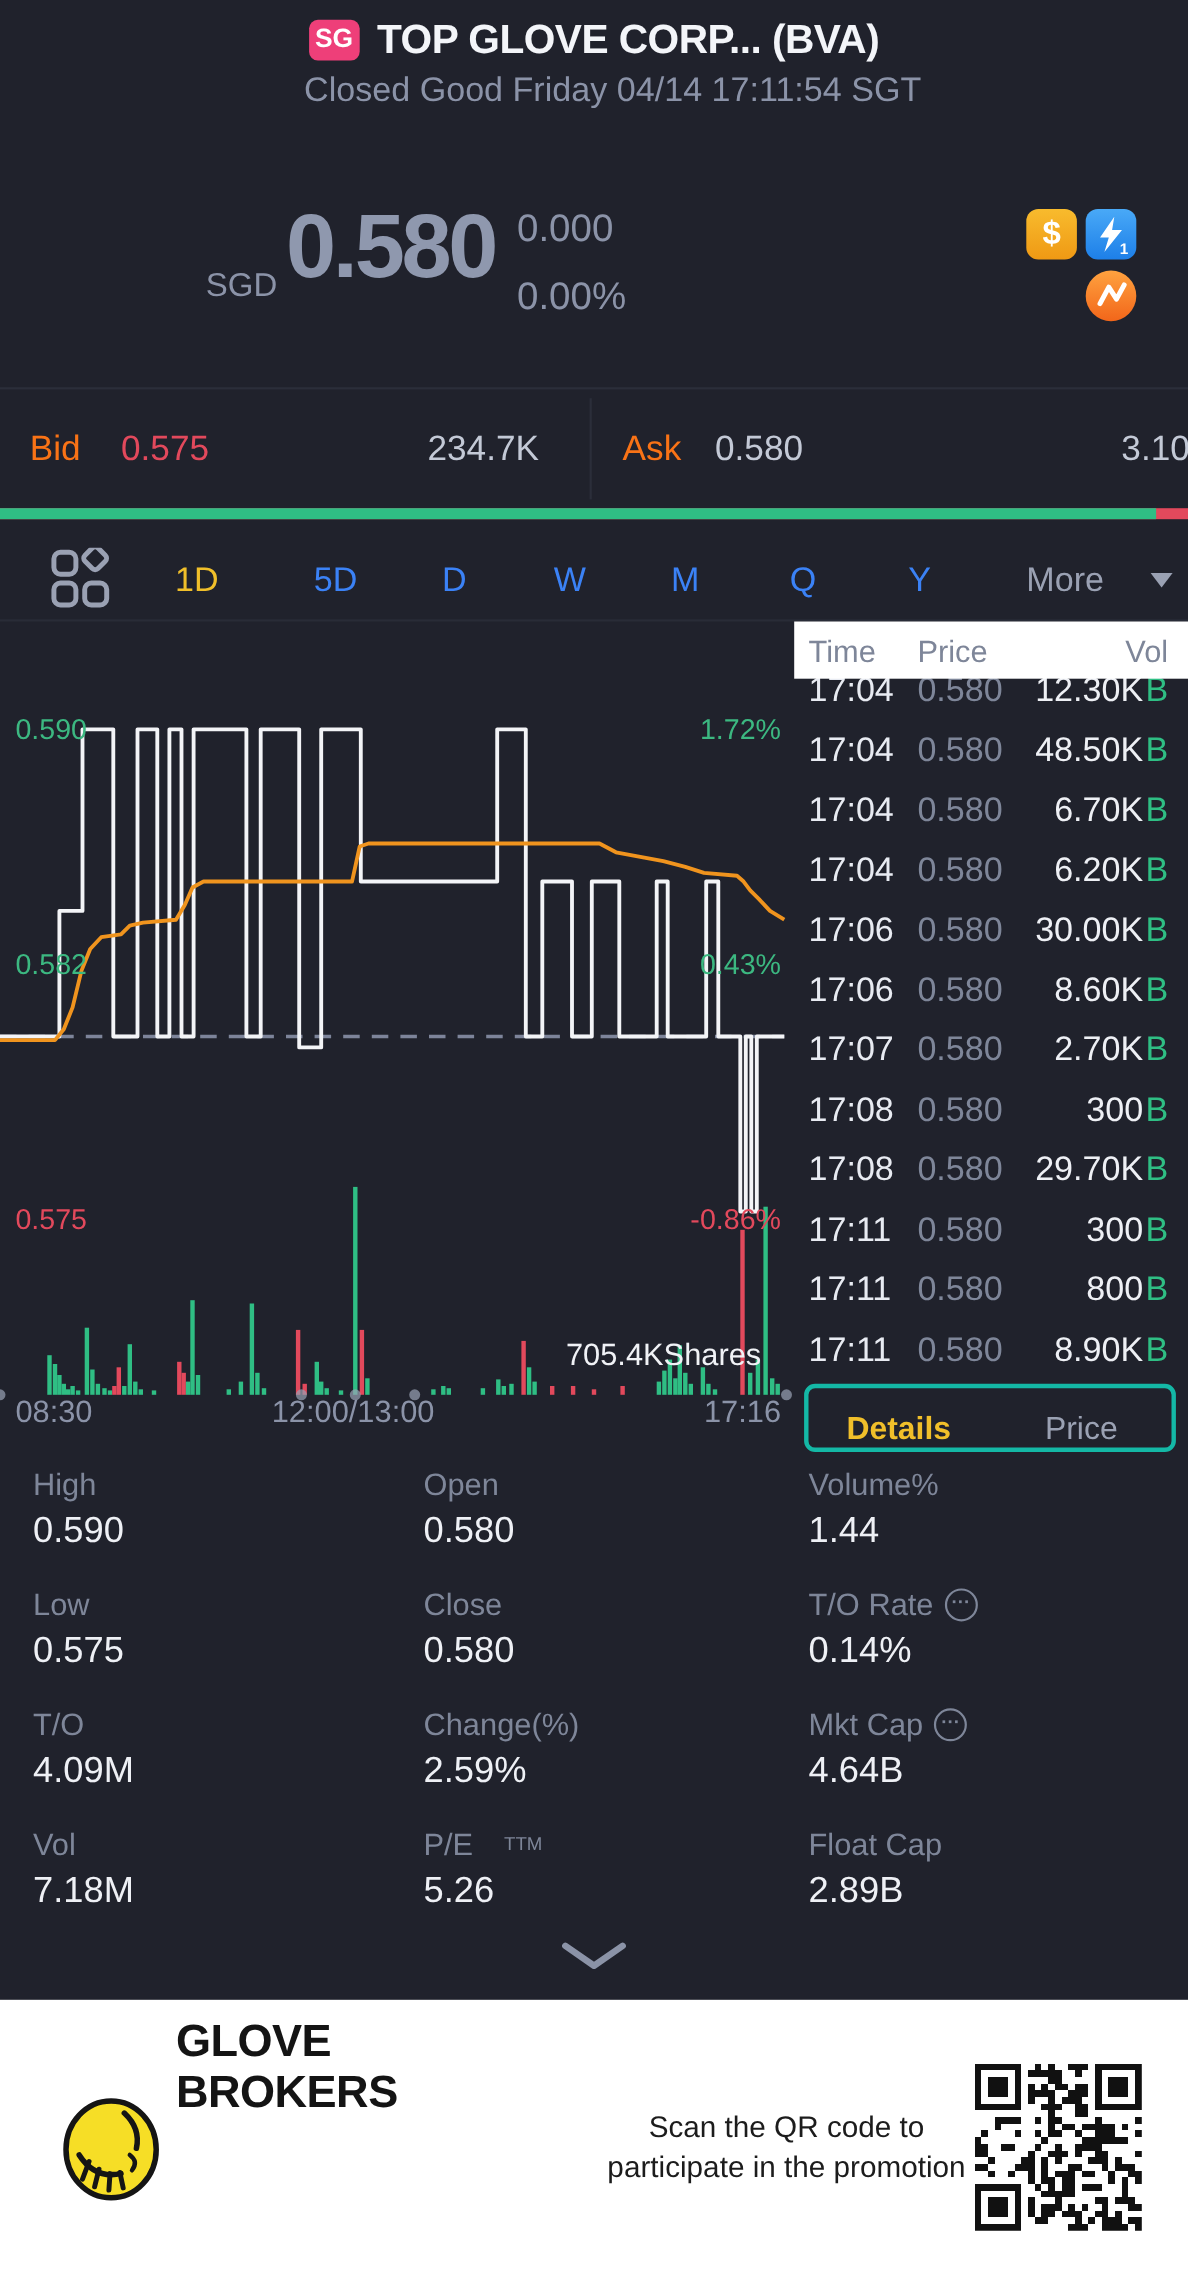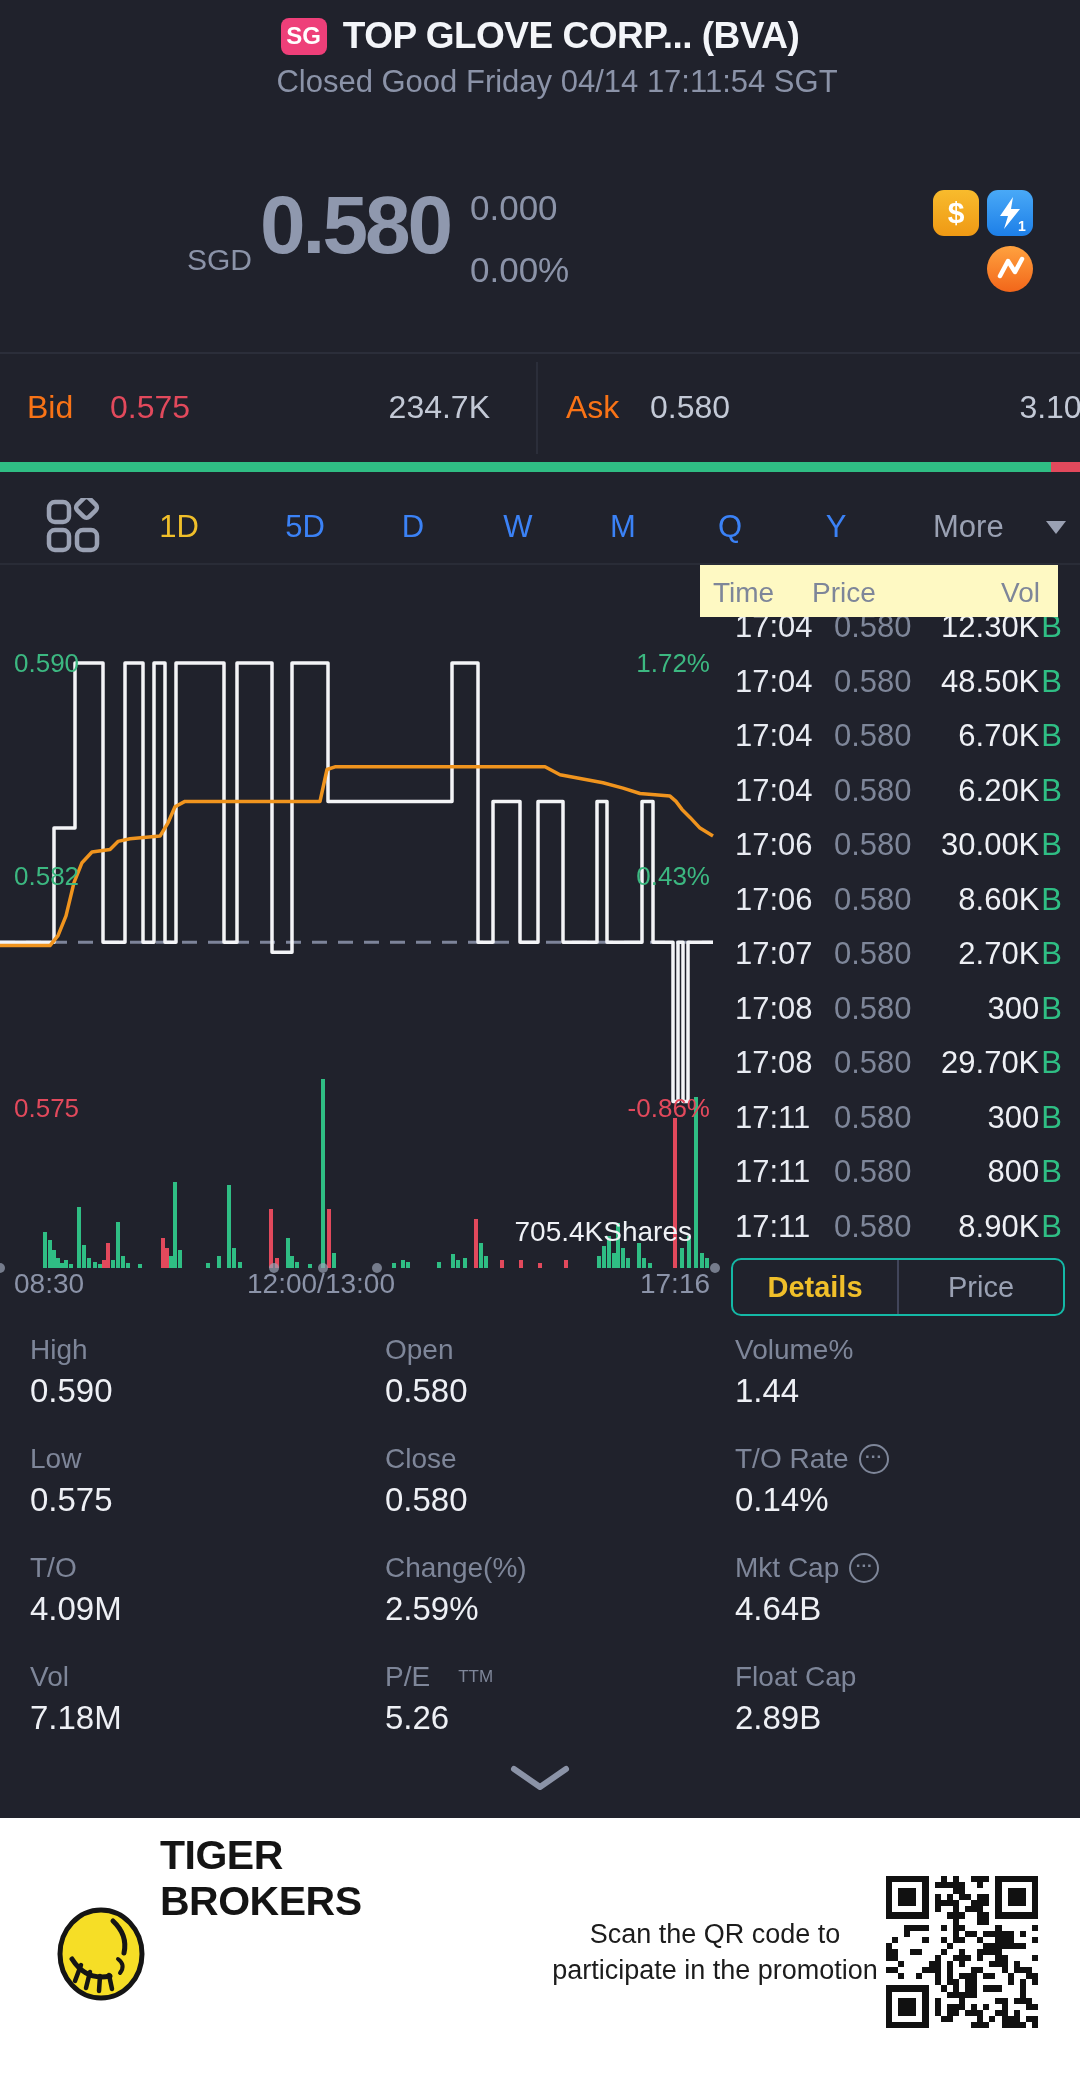--- a/index.html
+++ b/index.html
@@ -27,28 +27,28 @@
   .gray{color:#f97316;} .lightgray{color:#c3c9d6;} .red{color:#e2495c;} .green{color:#2fbe84;}
   .depth{position:absolute;left:0;top:462px;width:1080px;height:10px;background:#e2495c;display:flex;}
   .depth-green{height:10px;background:#2fbe84;}
   
   .tabbar-border{position:absolute;left:0;top:563px;width:1080px;height:2px;background:#292c37;}
   .tab{position:absolute;top:509px;transform:translateX(-50%);font-size:31px;color:#3b82f6;}
   .tab.active{color:#f0bf2a;}
   .more-label{position:absolute;left:933px;top:509px;font-size:31px;color:#9aa1b3;}
   .more-caret{position:absolute;left:1046px;top:521px;width:0;height:0;border-left:10px solid transparent;border-right:10px solid transparent;border-top:13px solid #9aa1b3;}
   
-  .tape-header{position:absolute;left:700px;top:565px;width:358px;height:52px;background:#fef9c3;z-index:3;}
+  .tape-header{position:absolute;left:722px;top:565px;width:358px;height:52px;background:#ffffff;z-index:3;}
   .tape-header span{position:absolute;top:12px;font-size:28px;color:#7e8699;}
   .tape-rows{position:absolute;left:722px;top:565px;width:358px;height:700px;z-index:2;overflow:hidden;}
   .trow{position:absolute;left:0;width:358px;height:36px;font-size:31px;}
   .trow .t{position:absolute;left:13px;color:#e8ebf2;}
   .trow .p{position:absolute;left:112px;color:#7e8699;}
   .trow .v{position:absolute;right:18px;display:flex;gap:2px;color:#eef0f5;}
-  .tape-btns{position:absolute;left:731px;top:1258px;width:330px;height:54px;border:2px solid #14b8a6;border-radius:10px;display:flex;z-index:4;background:#20222c;}
+  .tape-btns{position:absolute;left:731px;top:1258px;width:330px;height:54px;border:4px solid #14b8a6;border-radius:10px;display:flex;z-index:4;background:#20222c;align-items:flex-end;}
   .tape-btn{flex:1;display:flex;align-items:center;justify-content:center;font-size:29px;color:#9aa1b3;}
   .tape-btn.active{color:#f0bf2a;font-weight:bold;}
   .btn-div{width:2px;background:#41455a;}
   
   .stats{position:absolute;left:30px;top:1332px;width:1020px;display:grid;grid-template-columns:355px 350px 1fr;grid-auto-rows:109px;}
   .stat .lbl{font-size:28px;color:#7e8699;height:36px;display:flex;align-items:center;}
   .stat .val{font-size:33px;color:#eef0f5;margin-top:4px;}
   .stat sup{font-size:17px;margin-left:28px;}
   .info-dot{display:inline-block;width:26px;height:26px;border:2px solid #7e8699;border-radius:50%;margin-left:10px;position:relative;}
   .info-dot::after{content:"\00b7\00b7\00b7";position:absolute;left:0;top:-2px;width:26px;text-align:center;color:#7e8699;font-size:17px;font-weight:bold;letter-spacing:0;line-height:26px;}
@@ -380,21 +380,21 @@
       <ellipse cx="45" cy="49" rx="41" ry="44" fill="#F6DE26" stroke="#151515" stroke-width="5"></ellipse>
       <path d="M16 54 Q30 76 54 71" fill="none" stroke="#151515" stroke-width="5" stroke-linecap="round"></path>
       <path d="M57 16 Q72 30 68 48" fill="none" stroke="#151515" stroke-width="5" stroke-linecap="round"></path>
       <path d="M62 54 Q70 60 64 68" fill="none" stroke="#151515" stroke-width="4" stroke-linecap="round"></path>
       <line x1="25" y1="60" x2="19" y2="76" stroke="#151515" stroke-width="4.5" stroke-linecap="round"></line>
       <line x1="34" y1="67" x2="30" y2="83" stroke="#151515" stroke-width="4.5" stroke-linecap="round"></line>
       <line x1="44" y1="71" x2="43" y2="86" stroke="#151515" stroke-width="4.5" stroke-linecap="round"></line>
       <line x1="53" y1="70" x2="56" y2="84" stroke="#151515" stroke-width="4.5" stroke-linecap="round"></line>
     </svg>
     <div class="brand">
-      <div>TIGER</div>
+      <div>GLOVE</div>
       <div>BROKERS</div>
     </div>
     <div class="promo-text">
       <div>Scan the QR code to</div>
       <div>participate in the promotion</div>
     </div>
     <svg class="abs" style="left:886px;top:58px;" width="152" height="152" viewBox="0 0 150 150" id="qr" shape-rendering="crispEdges">
         <rect width="150" height="150" fill="#fff"></rect>
         <rect x="54" y="0" width="6" height="6" fill="#111"></rect>
         <rect x="66" y="0" width="6" height="6" fill="#111"></rect>

